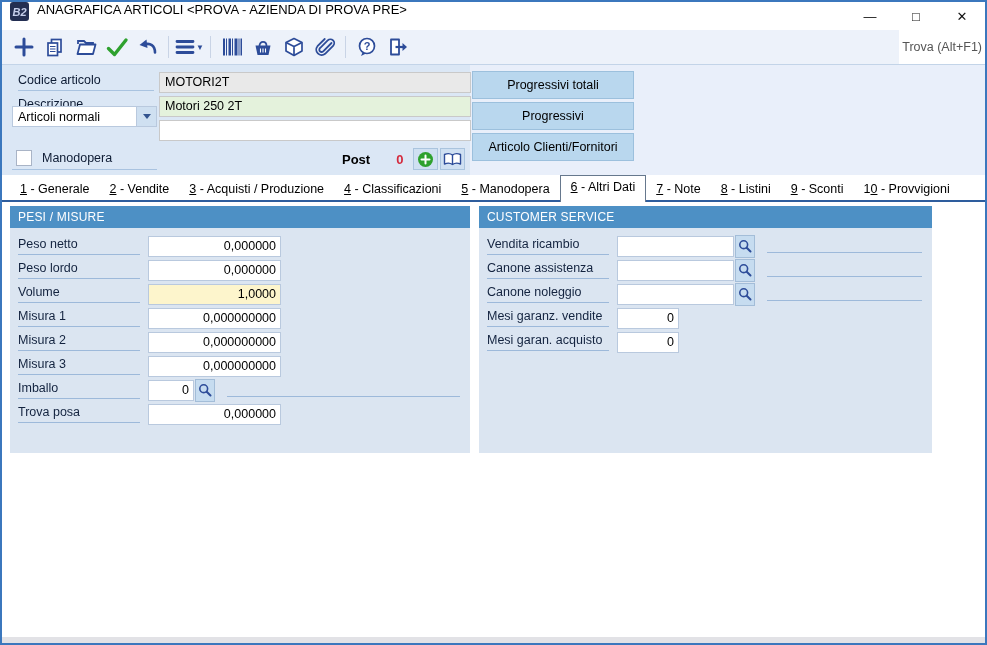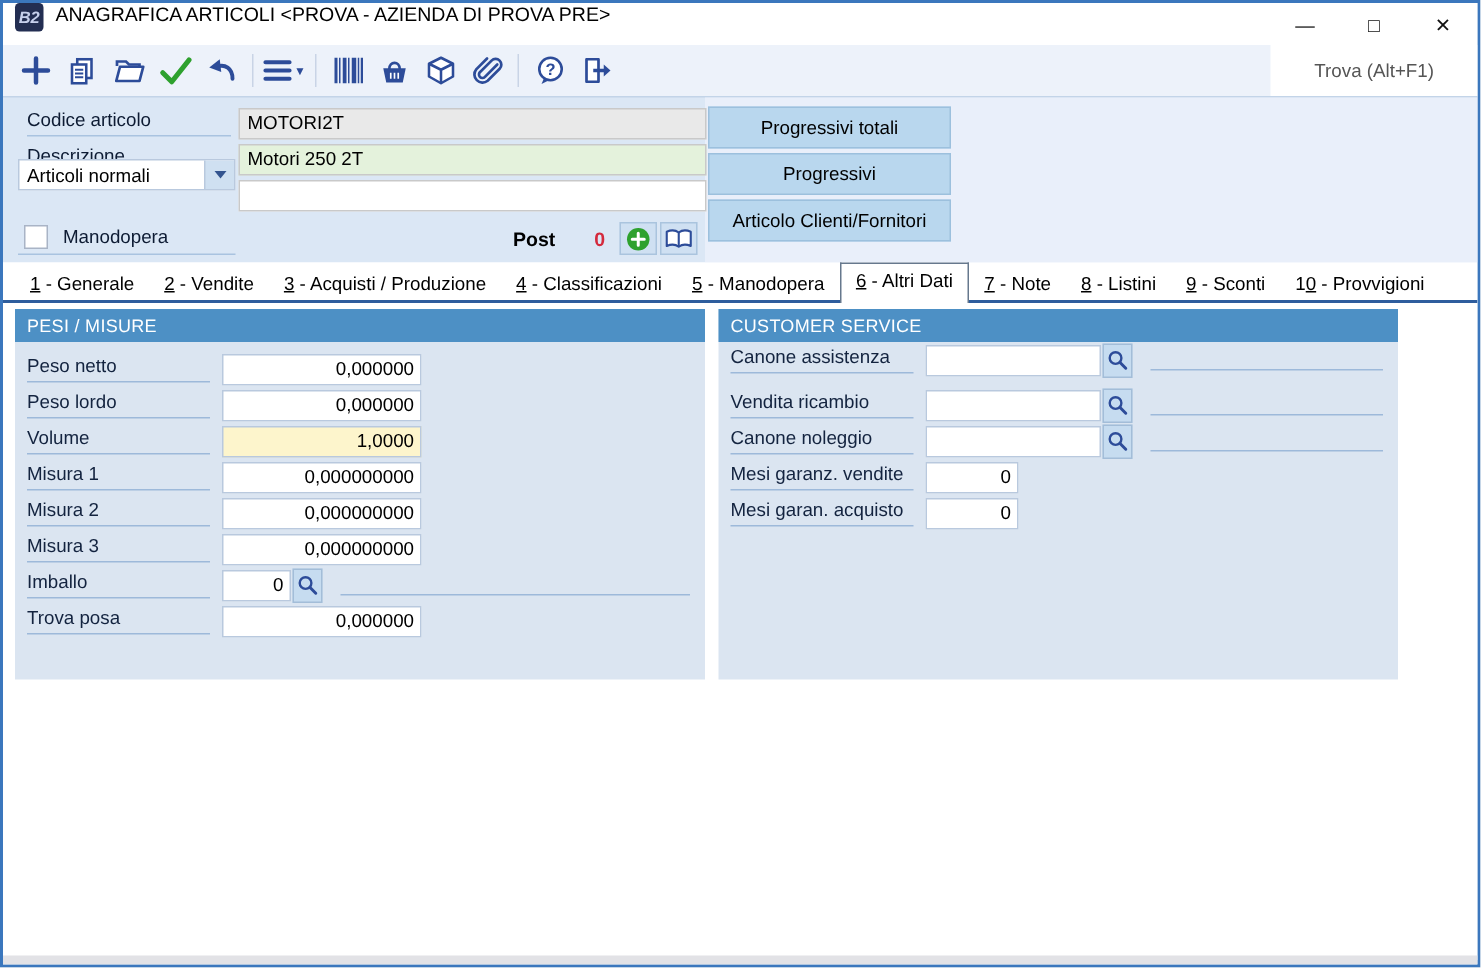--- a/index.html
+++ b/index.html
@@ -16,21 +16,21 @@
   .win-btn { width:46px; height:100%; display:flex; align-items:center; justify-content:center;
              font-size:13px; color:#111; cursor:default; }
 
   
   .toolbar { height:34px; background:#edf2fa; display:flex; align-items:center; padding-left:6px;
              position:relative; }
   .tb-icon { width:31px; height:28px; display:flex; align-items:center; justify-content:center; }
   .tb-sep { width:1px; height:22px; background:#c9d4e6; margin:0 5px; }
   .menu-caret { font-size:8px; color:#2d4c99; margin-left:1px; }
   .find-box { position:absolute; right:0; top:0; height:100%; background:#fff; display:flex;
-              align-items:center; padding:0 29px; font-size:12.5px; color:#555; }
+              align-items:center; padding:0 3px; font-size:12.5px; color:#555; }
 
   
   .form-header { height:110px; background:#dbe7f5; position:relative; border-top:1px solid #c3d4e8; }
   .form-header-right { position:absolute; left:468px; top:0; right:0; bottom:0; background:#e9effa; }
   .fh-label { position:absolute; left:16px; width:136px; font-size:12.5px; font-weight:normal;
               color:#0d1b33; border-bottom:1px solid #a9c3e0; padding-bottom:3px; }
   .fh-field { position:absolute; left:157px; width:300px; height:17px; font-size:12.5px;
               border:1px solid #c9c9c9; padding:1px 5px; line-height:17px; color:#000; background:#fff; }
   .fh-field.readonly { background:#e9e9e9; }
   .fh-field.green { background:#e4f2dc; }
@@ -289,43 +289,43 @@
         <div class="trail-line"></div>
       </div>
       <div class="prow">
         <div class="plabel">Trova posa</div>
         <div class="pfield">0,000000</div>
       </div>
     </div>
 
     <div class="panel right">
       <div class="panel-header">CUSTOMER SERVICE</div>
-      <div class="prow">
-        <div class="plabel">Canone assistenza</div>
-        <div class="pfield cs" style="text-align:left"></div>
-        <span class="lookup-btn">
-          <svg width="14" height="14" viewBox="0 0 14 14">
-              <circle cx="5.7" cy="5.7" r="3.9" fill="none" stroke="#2d4c99" stroke-width="1.6"></circle>
-              <path d="M8.7 8.7L12.5 12.5" stroke="#2d4c99" stroke-width="2" stroke-linecap="round"></path>
-            </svg>
-        </span>
-        <div class="trail-line"></div>
-      </div>
       <div class="prow first">
         <div class="plabel">Vendita ricambio</div>
         <div class="pfield cs" style="text-align:left"></div>
         <span class="lookup-btn">
           <svg width="14" height="14" viewBox="0 0 14 14">
               <circle cx="5.7" cy="5.7" r="3.9" fill="none" stroke="#2d4c99" stroke-width="1.6"></circle>
               <path d="M8.7 8.7L12.5 12.5" stroke="#2d4c99" stroke-width="2" stroke-linecap="round"></path>
             </svg>
         </span>
         <div class="trail-line"></div>
       </div>
       <div class="prow">
+        <div class="plabel">Canone assistenza</div>
+        <div class="pfield cs" style="text-align:left"></div>
+        <span class="lookup-btn">
+          <svg width="14" height="14" viewBox="0 0 14 14">
+              <circle cx="5.7" cy="5.7" r="3.9" fill="none" stroke="#2d4c99" stroke-width="1.6"></circle>
+              <path d="M8.7 8.7L12.5 12.5" stroke="#2d4c99" stroke-width="2" stroke-linecap="round"></path>
+            </svg>
+        </span>
+        <div class="trail-line"></div>
+      </div>
+      <div class="prow">
         <div class="plabel">Canone noleggio</div>
         <div class="pfield cs" style="text-align:left"></div>
         <span class="lookup-btn">
           <svg width="14" height="14" viewBox="0 0 14 14">
               <circle cx="5.7" cy="5.7" r="3.9" fill="none" stroke="#2d4c99" stroke-width="1.6"></circle>
               <path d="M8.7 8.7L12.5 12.5" stroke="#2d4c99" stroke-width="2" stroke-linecap="round"></path>
             </svg>
         </span>
         <div class="trail-line"></div>
       </div>

